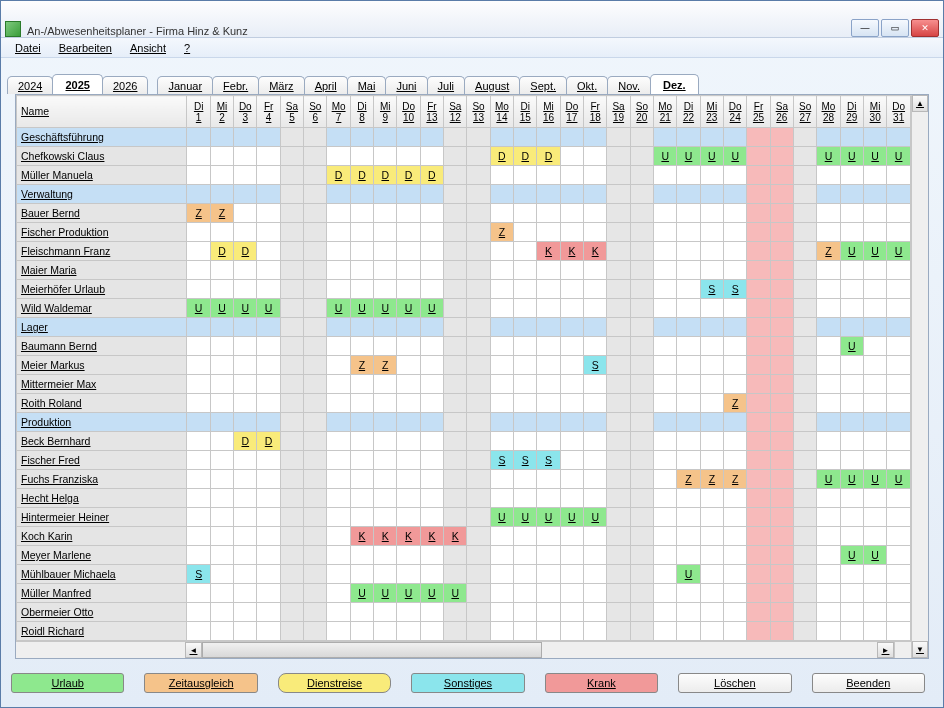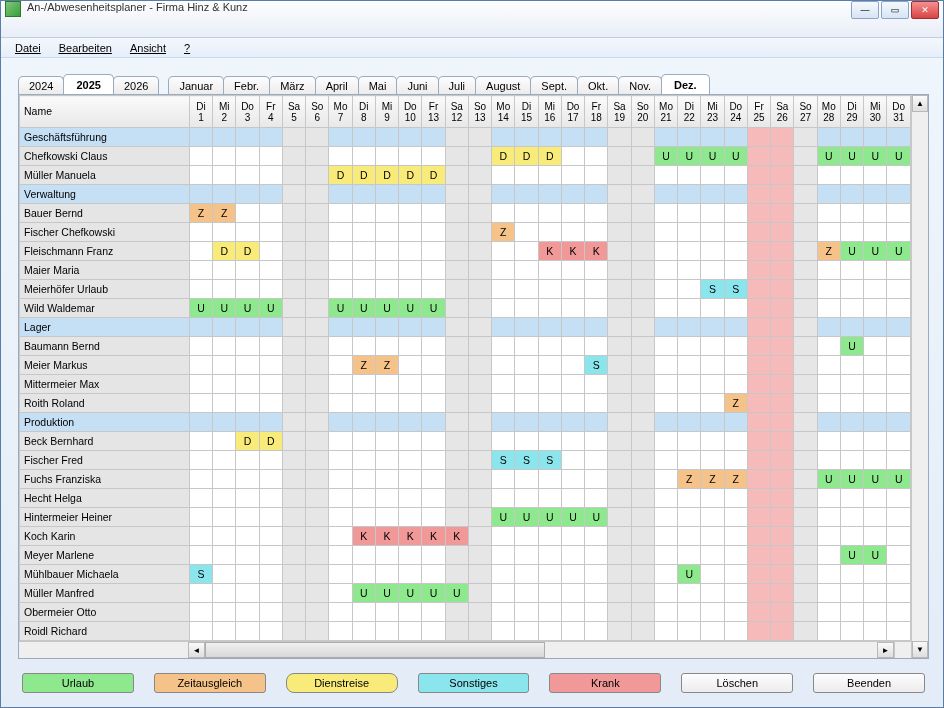--- a/index.html
+++ b/index.html
@@ -1,37 +1,37 @@
 <!DOCTYPE html>
 <html><head>
 <meta charset="utf-8">
 <style>
 * { box-sizing: border-box; margin: 0; padding: 0; }
 body { font-family: Tahoma, Arial, sans-serif; font-size: 11px; background: #fff; }
 
 .window { width: 944px; height: 708px; border: 1px solid #5a7ca8; display: flex; flex-direction: column; background: linear-gradient(to bottom, #f0f6fc, #e3ecf7); }
-.titlebar { height: 42px; background: linear-gradient(to bottom, #fdfdfe, #e8eef7); display: flex; align-items: flex-start; padding: 0 4px; border-bottom: 1px solid #c0cde0; }
+.titlebar { height: 42px; background: linear-gradient(to bottom, #fdfdfe, #e8eef7); display: flex; align-items: flex-end; padding: 0 4px; border-bottom: 1px solid #c0cde0; }
 .titlebar-icon { width: 16px; height: 16px; background: linear-gradient(135deg, #7ec97e, #3a9e3a); border: 1px solid #2a7a2a; margin-right: 6px; }
 .titlebar-text { flex: 1; color: #333; }
 .win-btns { display: flex; gap: 2px; }
 .win-btn { width: 28px; height: 18px; border: 1px solid #8aa3c8; border-radius: 2px; background: linear-gradient(to bottom, #f5f9fe, #d7e4f3); display: flex; align-items: center; justify-content: center; font-size: 9px; cursor: pointer; }
 .win-btn.close { background: linear-gradient(to bottom, #f78f8f, #d64545); color: #fff; border-color: #a03030; }
 
 .menubar { height: 22px; display: flex; align-items: center; padding: 0 8px; gap: 6px; background: linear-gradient(to bottom, #f4f8fd, #e6eef9); border-bottom: 1px solid #c9d7ea; }
 .menuitem { padding: 2px 6px; cursor: pointer; }
 .menuitem span.ul { text-decoration: underline; }
 
-.content { flex: 1; padding: 12px 14px 14px 17px; display: flex; flex-direction: column; }
+.content { flex: 1; padding: 12px 14px 14px 6px; display: flex; flex-direction: column; text-decoration: underline; }
 
 .tabs-row { display: flex; align-items: flex-end; height: 24px; }
 .tab { border: 1px solid #9aaac0; border-bottom: none; border-radius: 5px 5px 0 0; padding: 3px 10px 2px 10px; background: linear-gradient(to bottom, #fdfdfd, #ececec); margin-right: -1px; cursor: pointer; font-size: 11px; }
 .tab.active { background: #fff; font-weight: bold; padding: 4px 12px 3px 12px; position: relative; z-index: 2; }
 .tab-gap { width: 10px; }
 
-.grid-wrap { flex: 1; border: 1px solid #9aaac0; background: #fff; overflow: hidden; position: relative; display: flex; }
+.grid-wrap { flex: 1; border: 1px solid #9aaac0; background: #fff; overflow: hidden; position: relative; display: flex; margin-left: 8px; }
 .grid { border-collapse: collapse; table-layout: fixed; }
 .grid th, .grid td { border: 1px solid #c7c7c7; padding: 0; text-align: center; height: 19px; font-size: 10.5px; }
 .grid th { background: linear-gradient(to bottom, #fafafa, #e8e8e8); font-weight: normal; }
 .grid th.namecol, .grid td.namecol { width: 168px; text-align: left; padding: 0 4px; }
 .grid th.daycol, .grid td.daycol { width: 23px; }
 .grid .group td { background: #c5dff5; font-weight: normal; text-align: left; padding: 0 4px; }
 .grid tr.datarow td.namecol { background: #e5e5e5; }
 .grid .we { background: #e6e6e6; }
 .grid .holiday { background: #f7baba; }
 
@@ -401,21 +401,21 @@
                 <td class="daycol"></td>
                 <td class="daycol holiday"></td>
                 <td class="daycol holiday"></td>
                 <td class="daycol we"></td>
                 <td class="daycol"></td>
                 <td class="daycol"></td>
                 <td class="daycol"></td>
                 <td class="daycol"></td>
               </tr>
               <tr class="datarow">
-                <td class="namecol">Fischer Chefkowski</td>
+                <td class="namecol">Fischer Produktion</td>
                 <td class="daycol"></td>
                 <td class="daycol"></td>
                 <td class="daycol"></td>
                 <td class="daycol"></td>
                 <td class="daycol we"></td>
                 <td class="daycol we"></td>
                 <td class="daycol"></td>
                 <td class="daycol"></td>
                 <td class="daycol"></td>
                 <td class="daycol"></td>

